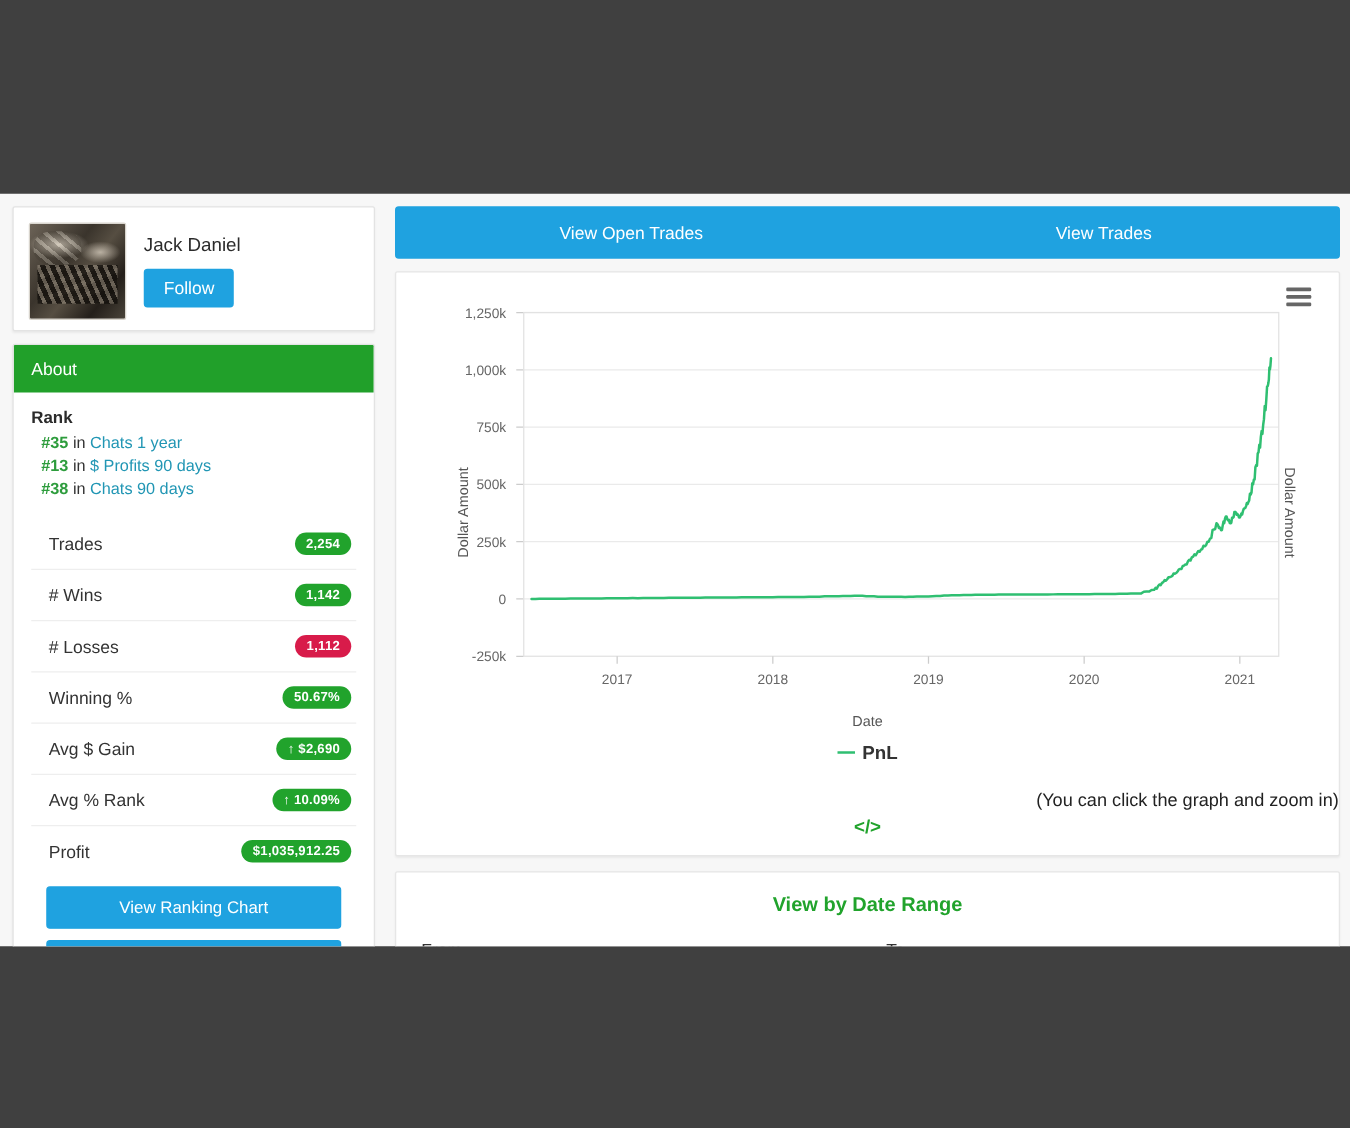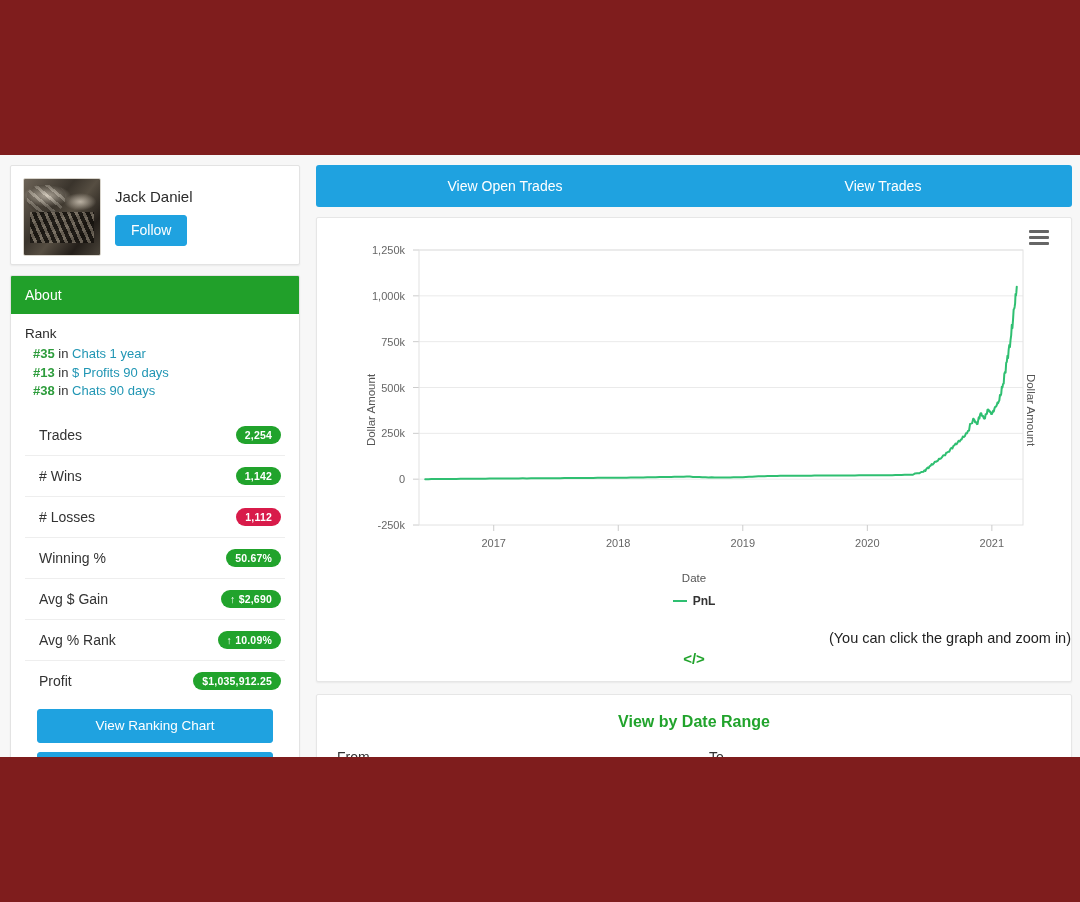--- a/index.html
+++ b/index.html
@@ -6,21 +6,21 @@
     margin: 0; padding: 0;
     width: 1080px; height: 902px;
     background: #ffffff;
     font-family: "Liberation Sans", sans-serif;
     overflow: hidden;
   }
   #page {
     position: absolute;
     left: 0; top: 0;
     width: 1080px; height: 902px;
-    background: #7f1d1d;
+    background: #404040;
   }
   
   #app-viewport {
     position: absolute;
     left: 0; top: 155px;
     width: 1080px; height: 602px;
     background: #f7f7f7;
     overflow: hidden;
   }
   #app-inner {
@@ -102,21 +102,21 @@
   }
   .about-header {
     background: #21a02a;
     color: #ffffff;
     font-size: 14px;
     padding: 11px 14px;
   }
   .about-body { padding: 12px 14px 0 14px; }
   .rank-title {
     font-size: 13.5px;
-    font-weight: normal;
+    font-weight: bold;
     color: #2b2b2b;
     margin-bottom: 4px;
   }
   .rank-line {
     font-size: 13px;
     line-height: 18.5px;
     padding-left: 8px;
     color: #333333;
     white-space: nowrap;
   }
@@ -220,21 +220,21 @@
   .x-axis-title {
     position: absolute;
     left: 0; right: 0;
     bottom: 6px;
     text-align: center;
     font-size: 11.5px;
     color: #555555;
   }
   .legend {
     text-align: center;
-    font-size: 12px;
+    font-size: 15px;
     font-weight: bold;
     color: #333333;
     margin-top: 4px;
   }
   .legend .swatch {
     display: inline-block;
     width: 14px; height: 2px;
     background: #2fbf71;
     vertical-align: middle;
     margin-right: 6px;

